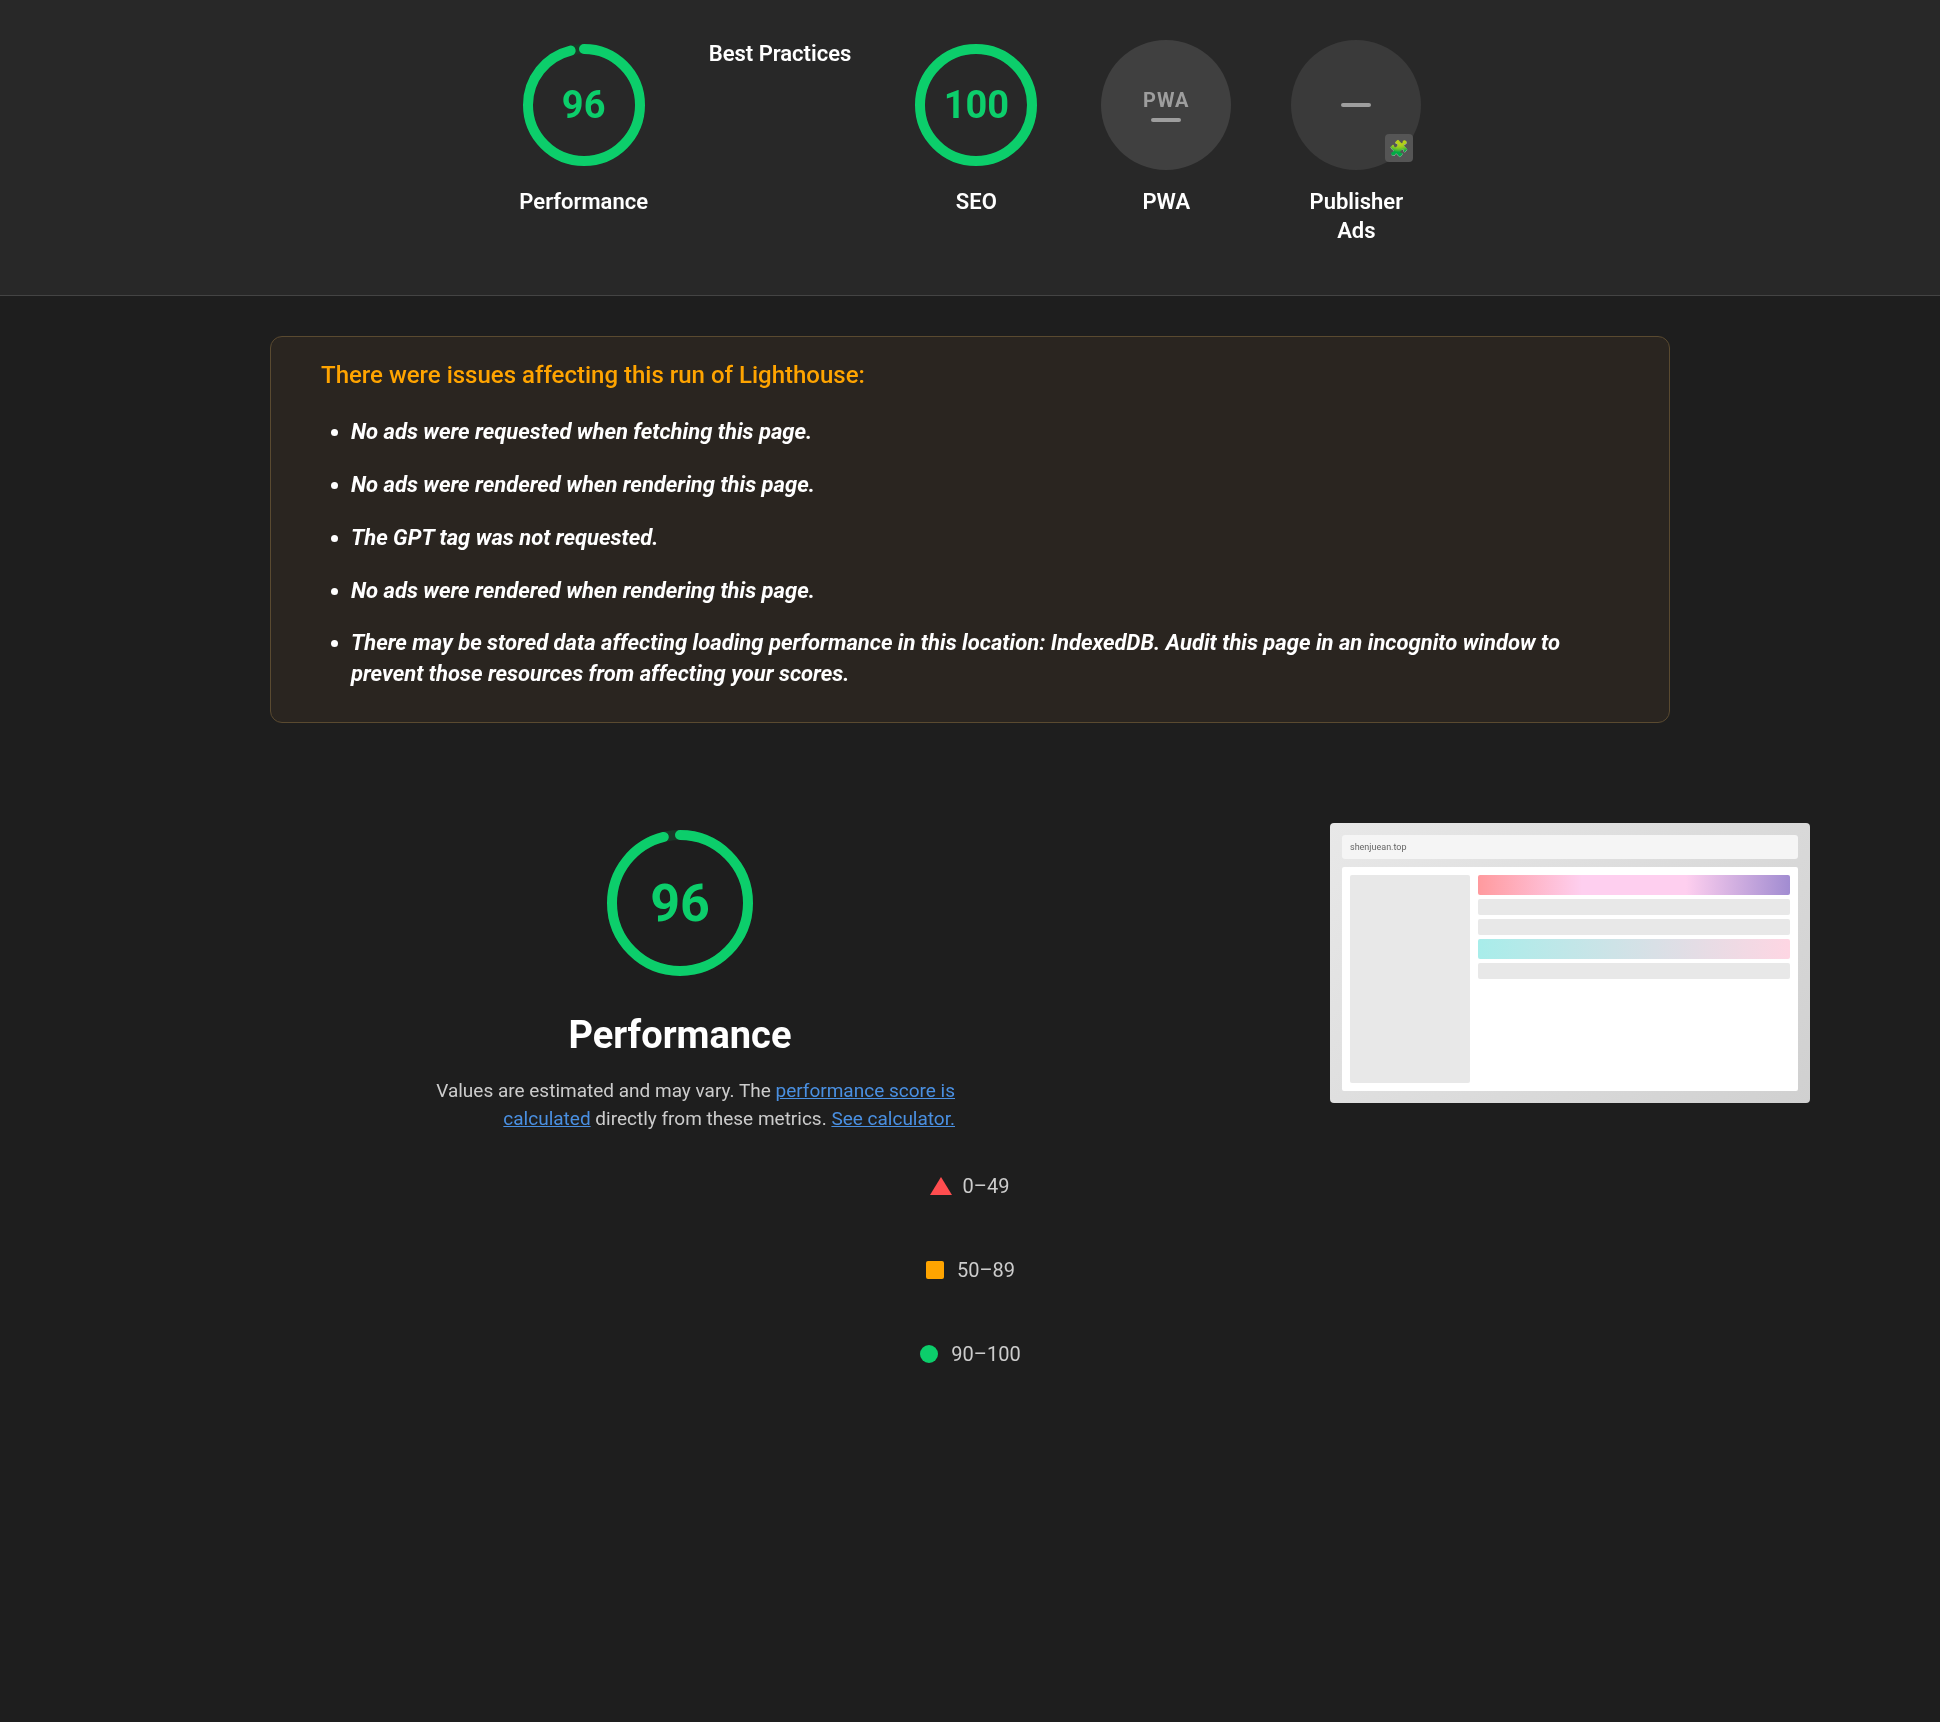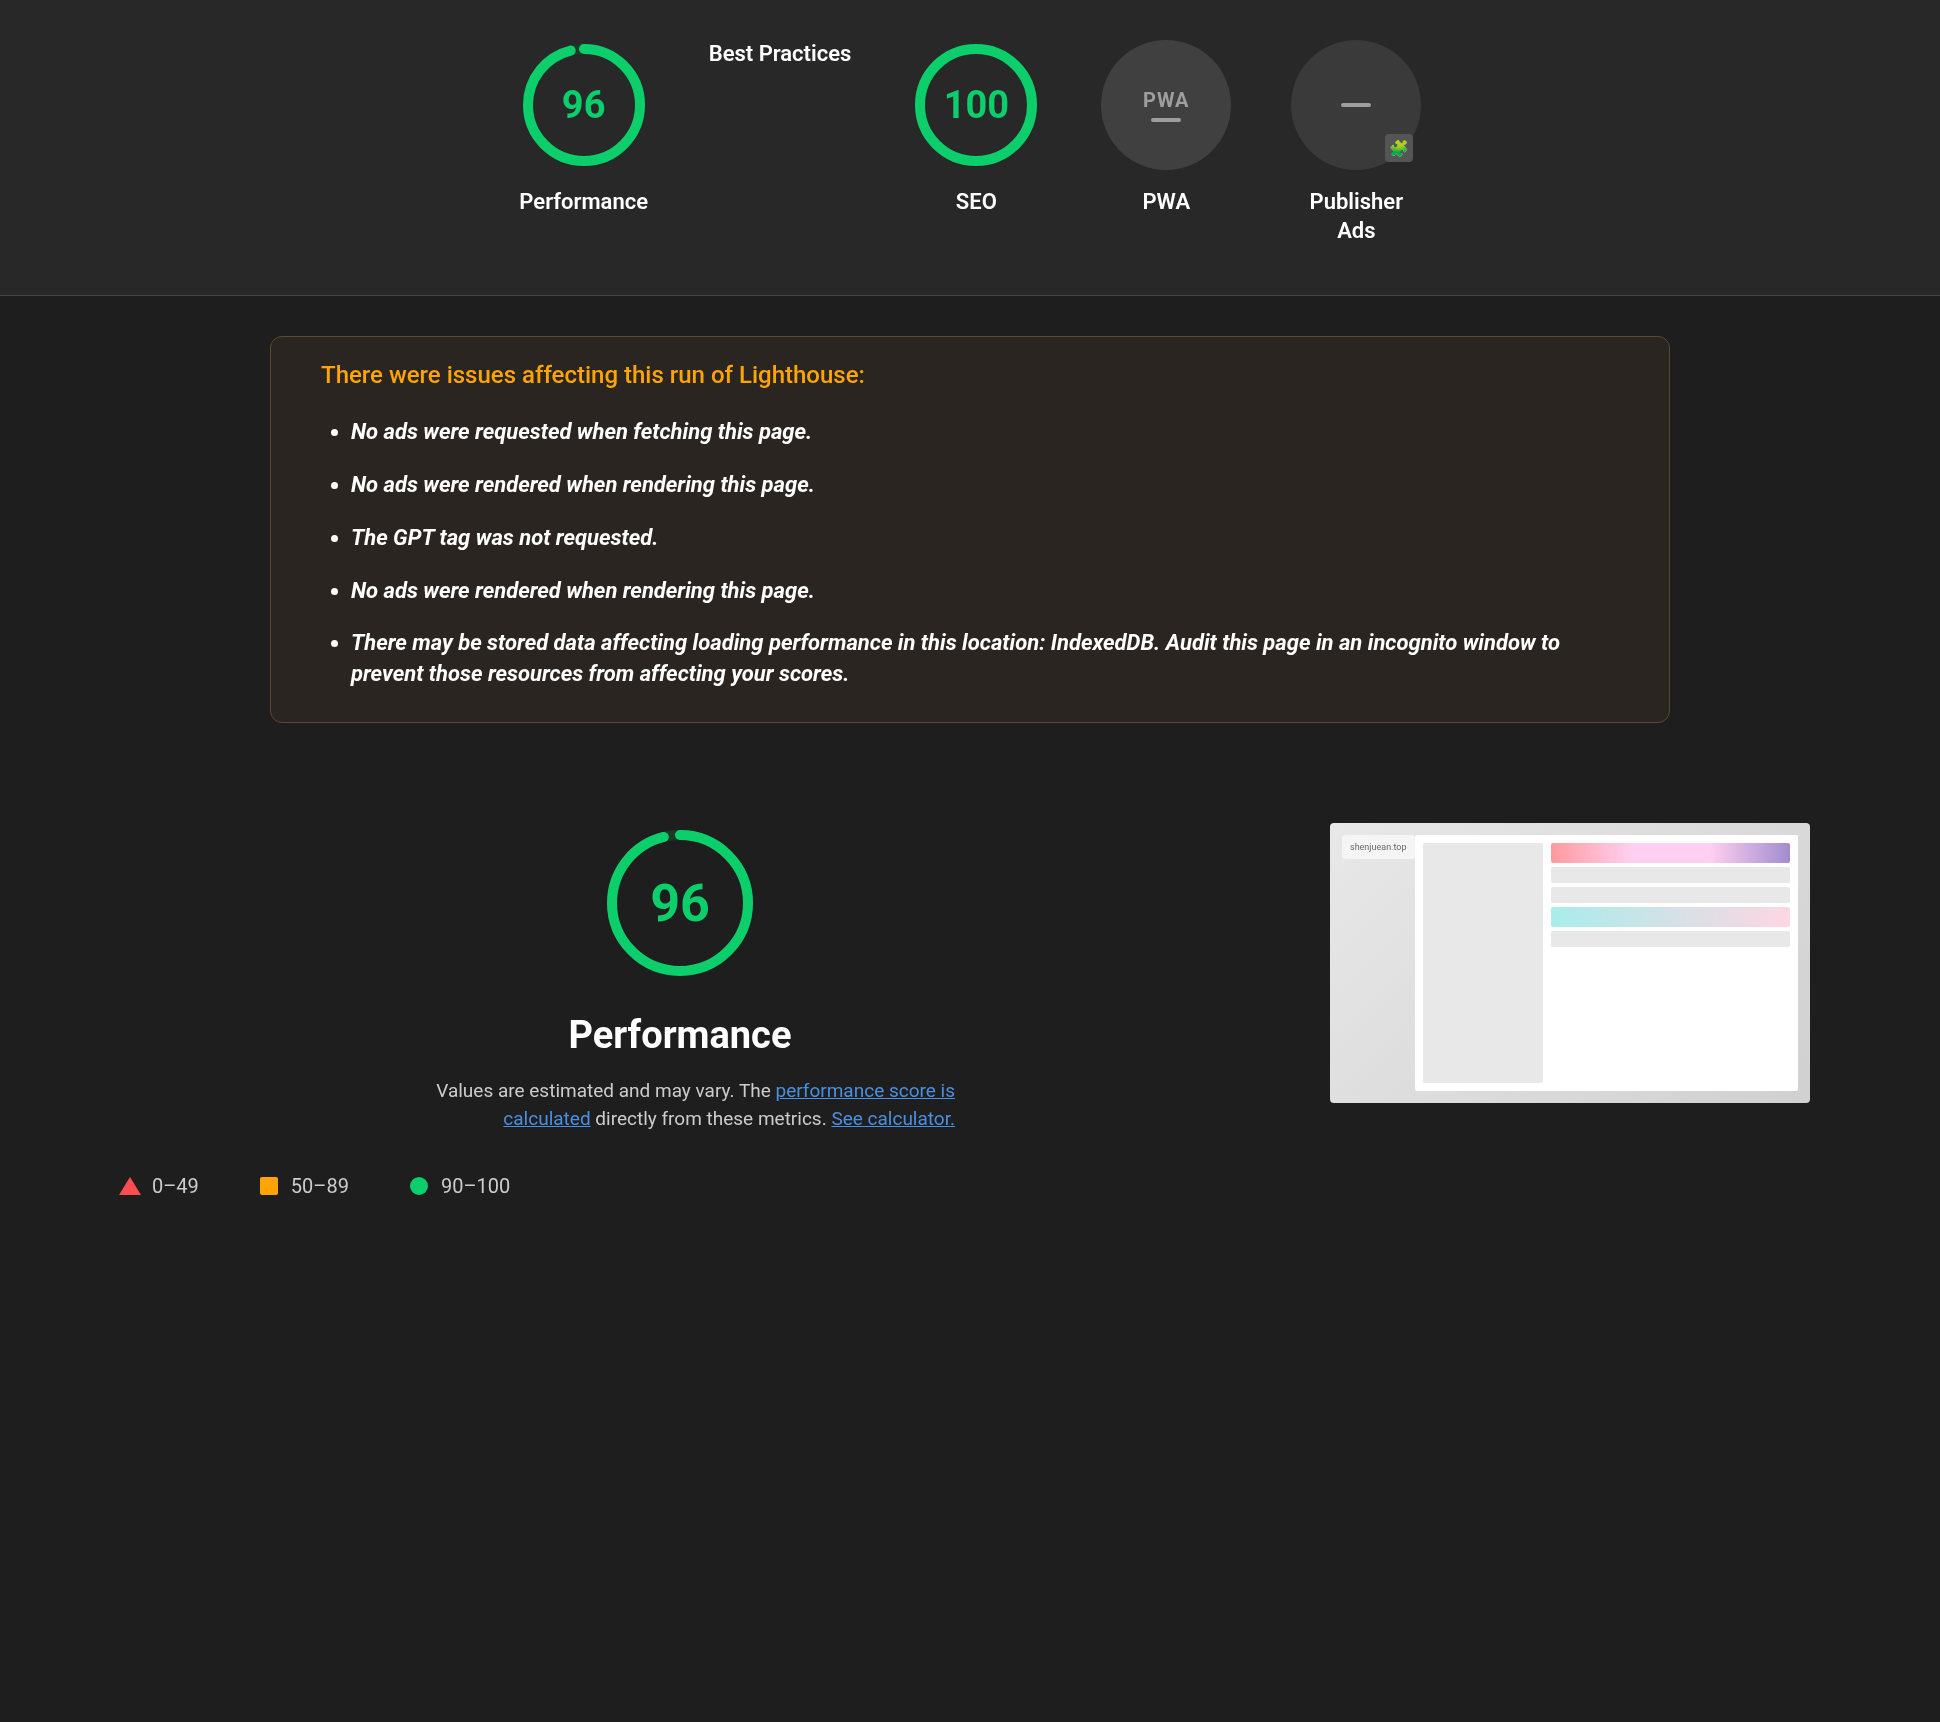--- a/index.html
+++ b/index.html
@@ -237,21 +237,21 @@
       display: flex;
       align-items: center;
       justify-content: center;
     }
 
     .screenshot-inner {
       width: 100%;
       height: 100%;
       background: linear-gradient(135deg, #e8e8e8 0%, #d0d0d0 100%);
       display: flex;
-      flex-direction: row;
+      flex-direction: column;
       padding: 12px;
     }
 
     .screenshot-header {
       background: #f5f5f5;
       height: 24px;
       border-radius: 3px;
       margin-bottom: 8px;
       display: flex;
       align-items: center;
@@ -297,20 +297,21 @@
       background: #e8e8e8;
       border-radius: 2px;
     }
 
     
     .legend-section {
       padding: 0px 120px 40px;
       display: flex;
       gap: 60px;
       align-items: center;
+      flex-direction: column;
     }
 
     .legend-item {
       display: flex;
       align-items: center;
       gap: 12px;
     }
 
     .legend-icon {
       width: 20px;

